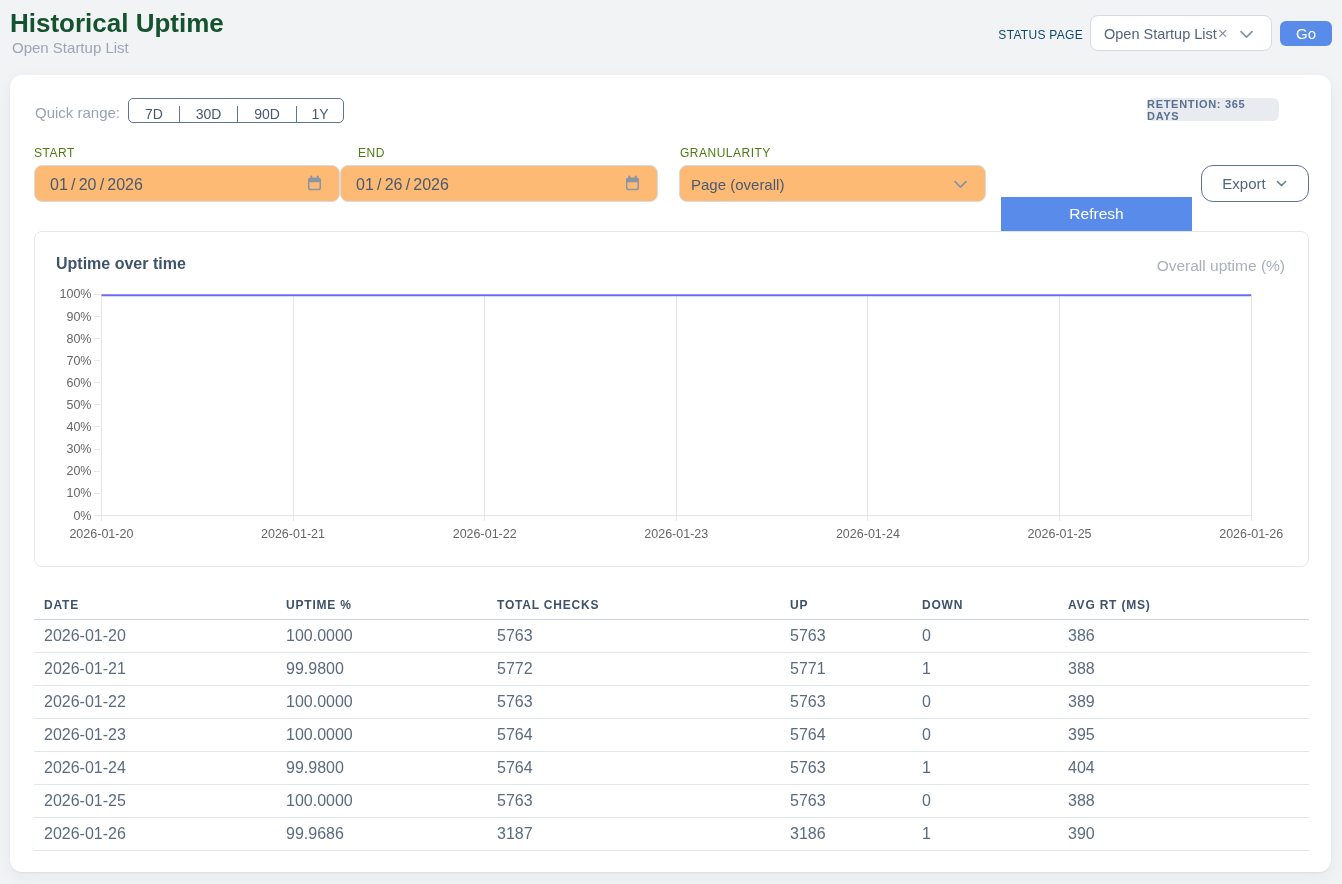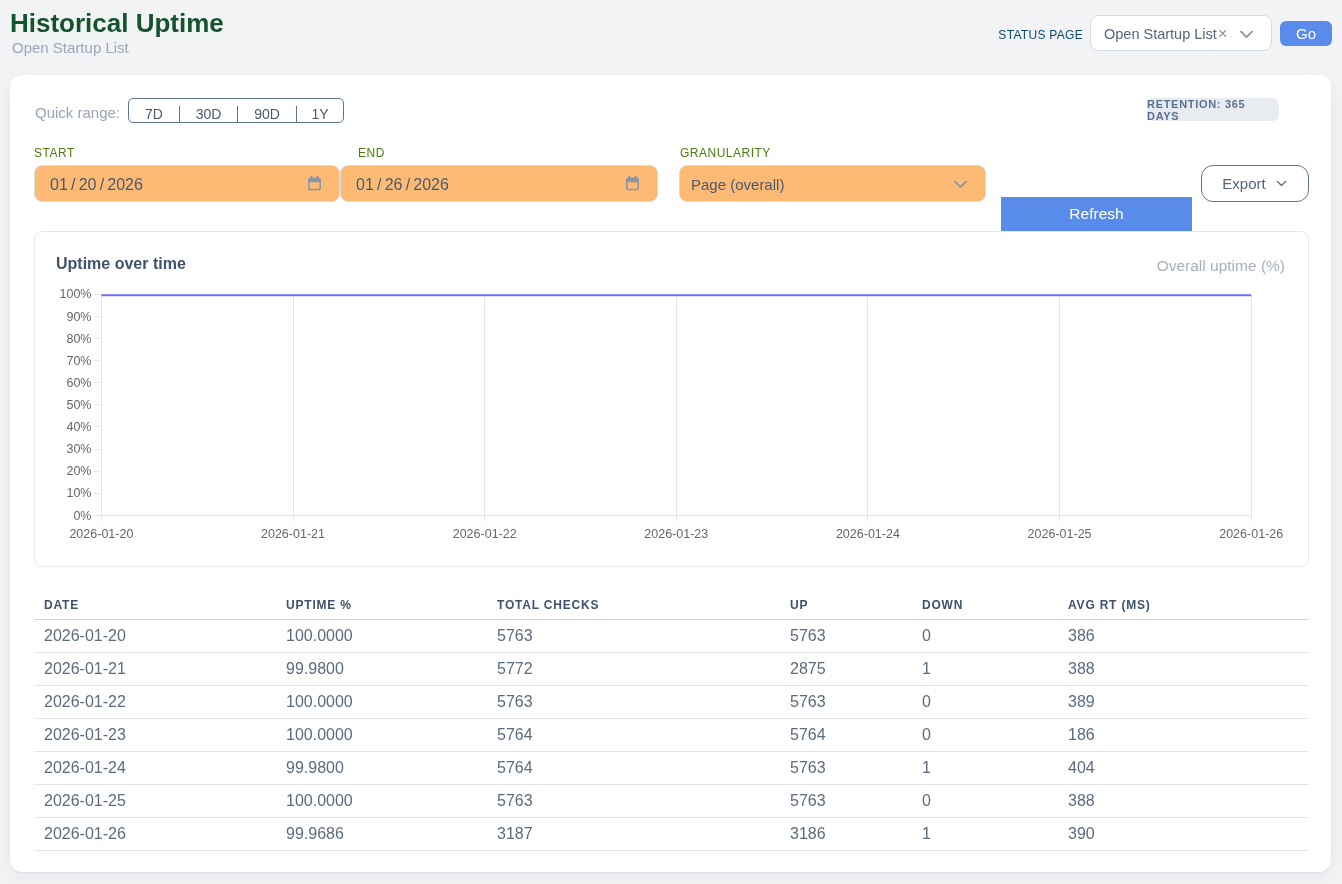--- a/index.html
+++ b/index.html
@@ -150,37 +150,37 @@
   <div class="abs td" style="left:44px; top:627.0px">2026-01-20</div>
   <div class="abs td" style="left:286px; top:627.0px">100.0000</div>
   <div class="abs td" style="left:497px; top:627.0px">5763</div>
   <div class="abs td" style="left:790px; top:627.0px">5763</div>
   <div class="abs td" style="left:922px; top:627.0px">0</div>
   <div class="abs td" style="left:1068px; top:627.0px">386</div>
   <div class="abs hline" style="top:651.5px"></div>
   <div class="abs td" style="left:44px; top:660.0px">2026-01-21</div>
   <div class="abs td" style="left:286px; top:660.0px">99.9800</div>
   <div class="abs td" style="left:497px; top:660.0px">5772</div>
-  <div class="abs td" style="left:790px; top:660.0px">2875</div>
+  <div class="abs td" style="left:790px; top:660.0px">5771</div>
   <div class="abs td" style="left:922px; top:660.0px">1</div>
   <div class="abs td" style="left:1068px; top:660.0px">388</div>
   <div class="abs hline" style="top:684.5px"></div>
   <div class="abs td" style="left:44px; top:693.0px">2026-01-22</div>
   <div class="abs td" style="left:286px; top:693.0px">100.0000</div>
   <div class="abs td" style="left:497px; top:693.0px">5763</div>
   <div class="abs td" style="left:790px; top:693.0px">5763</div>
   <div class="abs td" style="left:922px; top:693.0px">0</div>
   <div class="abs td" style="left:1068px; top:693.0px">389</div>
   <div class="abs hline" style="top:717.5px"></div>
   <div class="abs td" style="left:44px; top:726.0px">2026-01-23</div>
   <div class="abs td" style="left:286px; top:726.0px">100.0000</div>
   <div class="abs td" style="left:497px; top:726.0px">5764</div>
   <div class="abs td" style="left:790px; top:726.0px">5764</div>
   <div class="abs td" style="left:922px; top:726.0px">0</div>
-  <div class="abs td" style="left:1068px; top:726.0px">186</div>
+  <div class="abs td" style="left:1068px; top:726.0px">395</div>
   <div class="abs hline" style="top:750.5px"></div>
   <div class="abs td" style="left:44px; top:759.0px">2026-01-24</div>
   <div class="abs td" style="left:286px; top:759.0px">99.9800</div>
   <div class="abs td" style="left:497px; top:759.0px">5764</div>
   <div class="abs td" style="left:790px; top:759.0px">5763</div>
   <div class="abs td" style="left:922px; top:759.0px">1</div>
   <div class="abs td" style="left:1068px; top:759.0px">404</div>
   <div class="abs hline" style="top:783.5px"></div>
   <div class="abs td" style="left:44px; top:792.0px">2026-01-25</div>
   <div class="abs td" style="left:286px; top:792.0px">100.0000</div>

